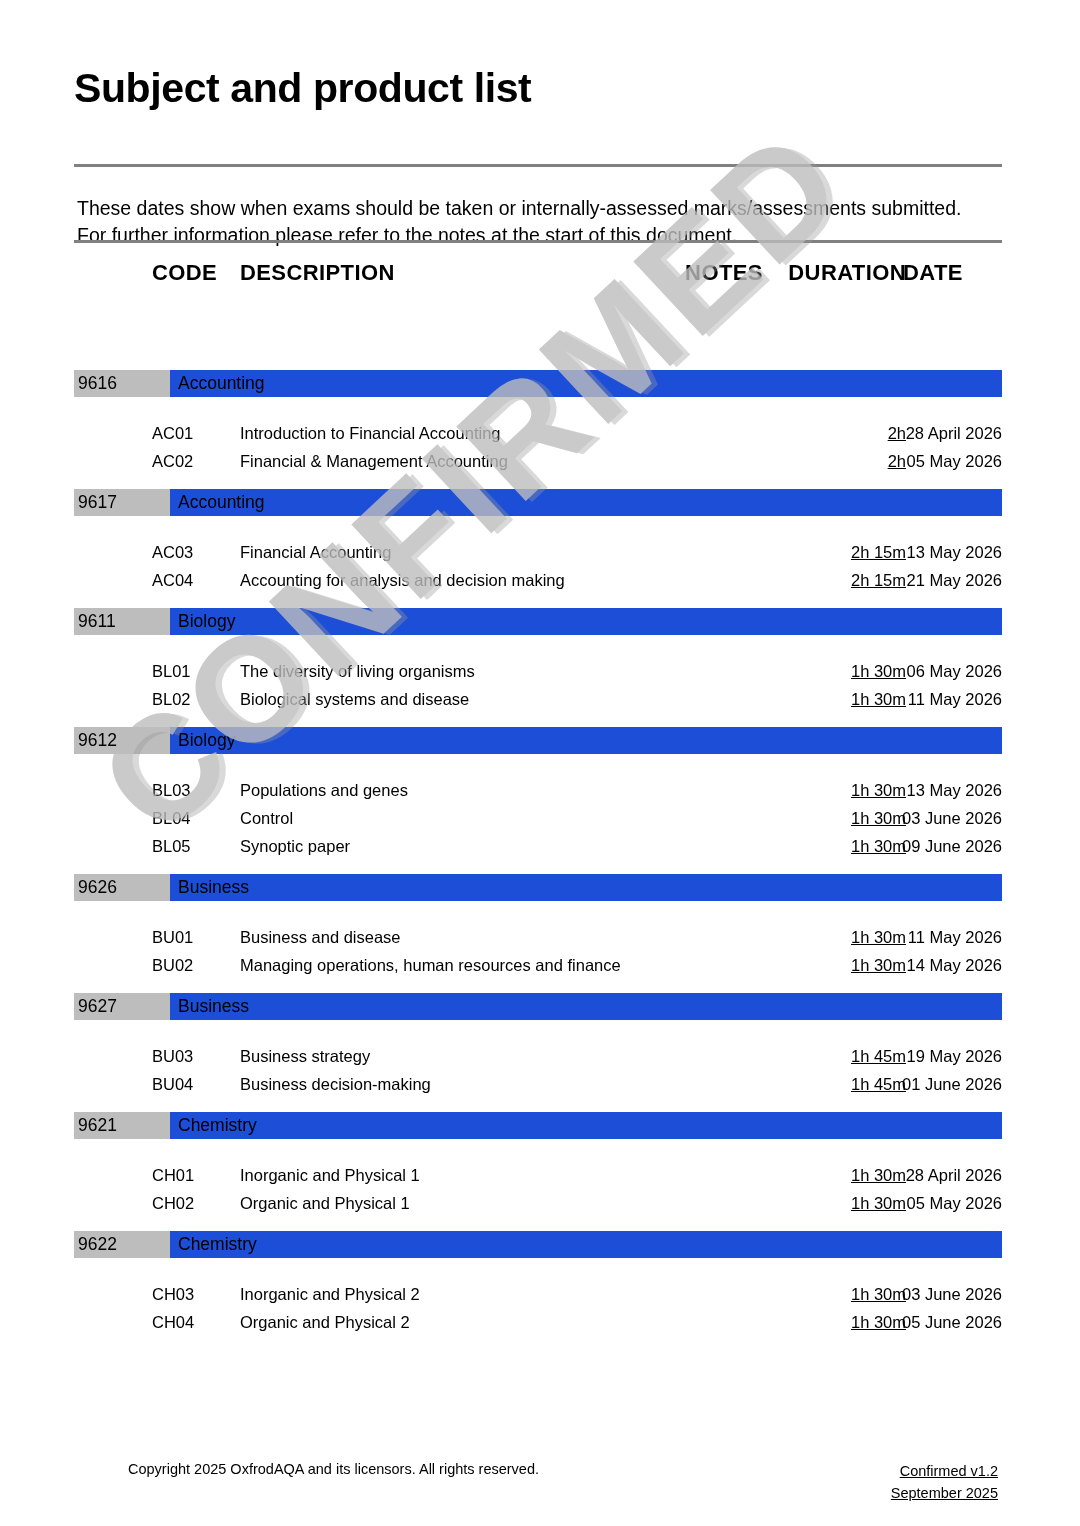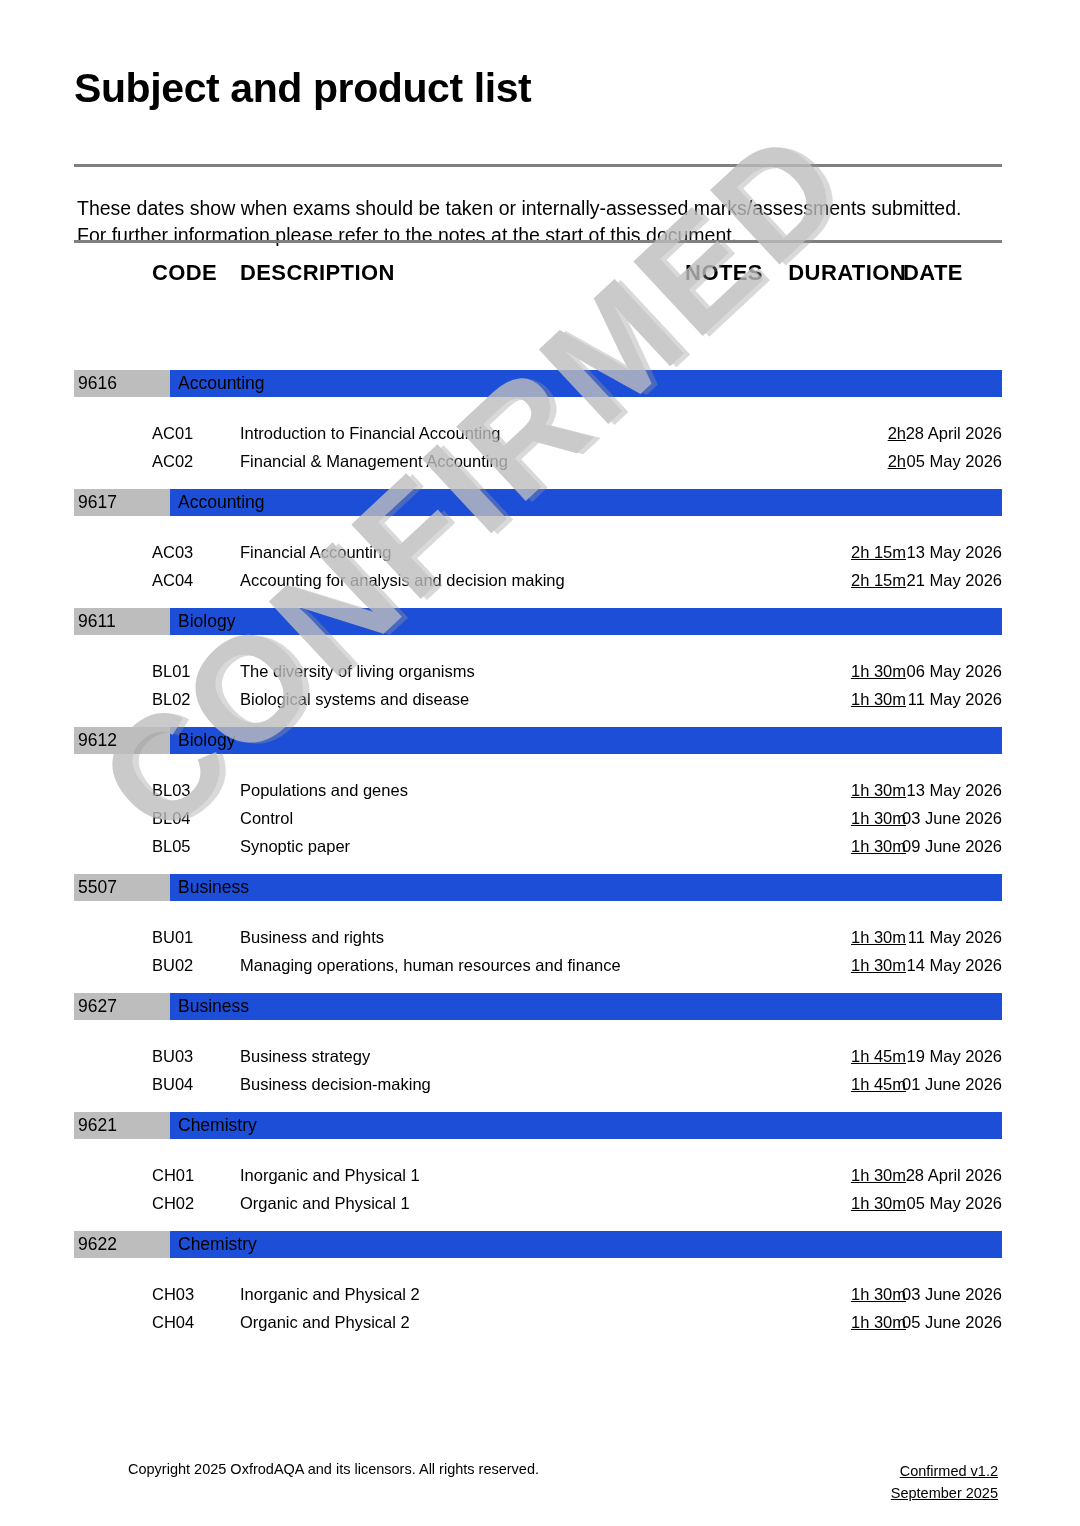--- a/index.html
+++ b/index.html
@@ -324,27 +324,27 @@
             <span class="cell c-desc">Synoptic paper</span>
             <span class="cell c-notes"></span>
             <span class="cell c-duration">1h 30m</span>
             <span class="cell c-date">09 June 2026</span>
           </div>
         </div>
       </div>
       <div class="group">
         <div class="group-band">
           <div class="band-code"></div>
-          <span class="band-code-label">5507</span>
+          <span class="band-code-label">9626</span>
           <span class="band-title">Business</span>
         </div>
         <div class="group-rows">
           <div class="unit-row">
             <span class="cell c-code">BU01</span>
-            <span class="cell c-desc">Business and rights</span>
+            <span class="cell c-desc">Business and disease</span>
             <span class="cell c-notes"></span>
             <span class="cell c-duration">1h 30m</span>
             <span class="cell c-date">11 May 2026</span>
           </div>
           <div class="unit-row">
             <span class="cell c-code">BU02</span>
             <span class="cell c-desc">Managing operations, human resources and finance</span>
             <span class="cell c-notes"></span>
             <span class="cell c-duration">1h 30m</span>
             <span class="cell c-date">14 May 2026</span>

